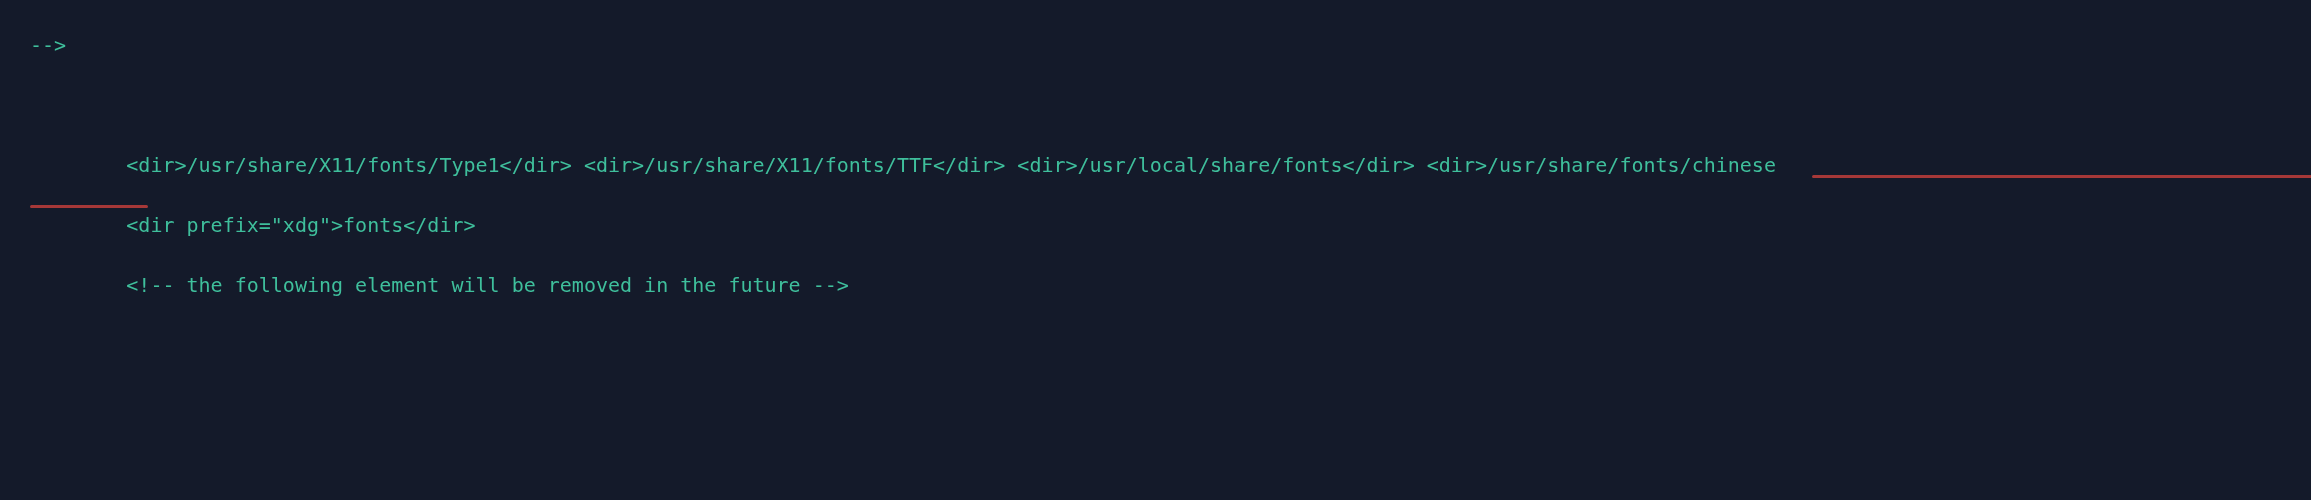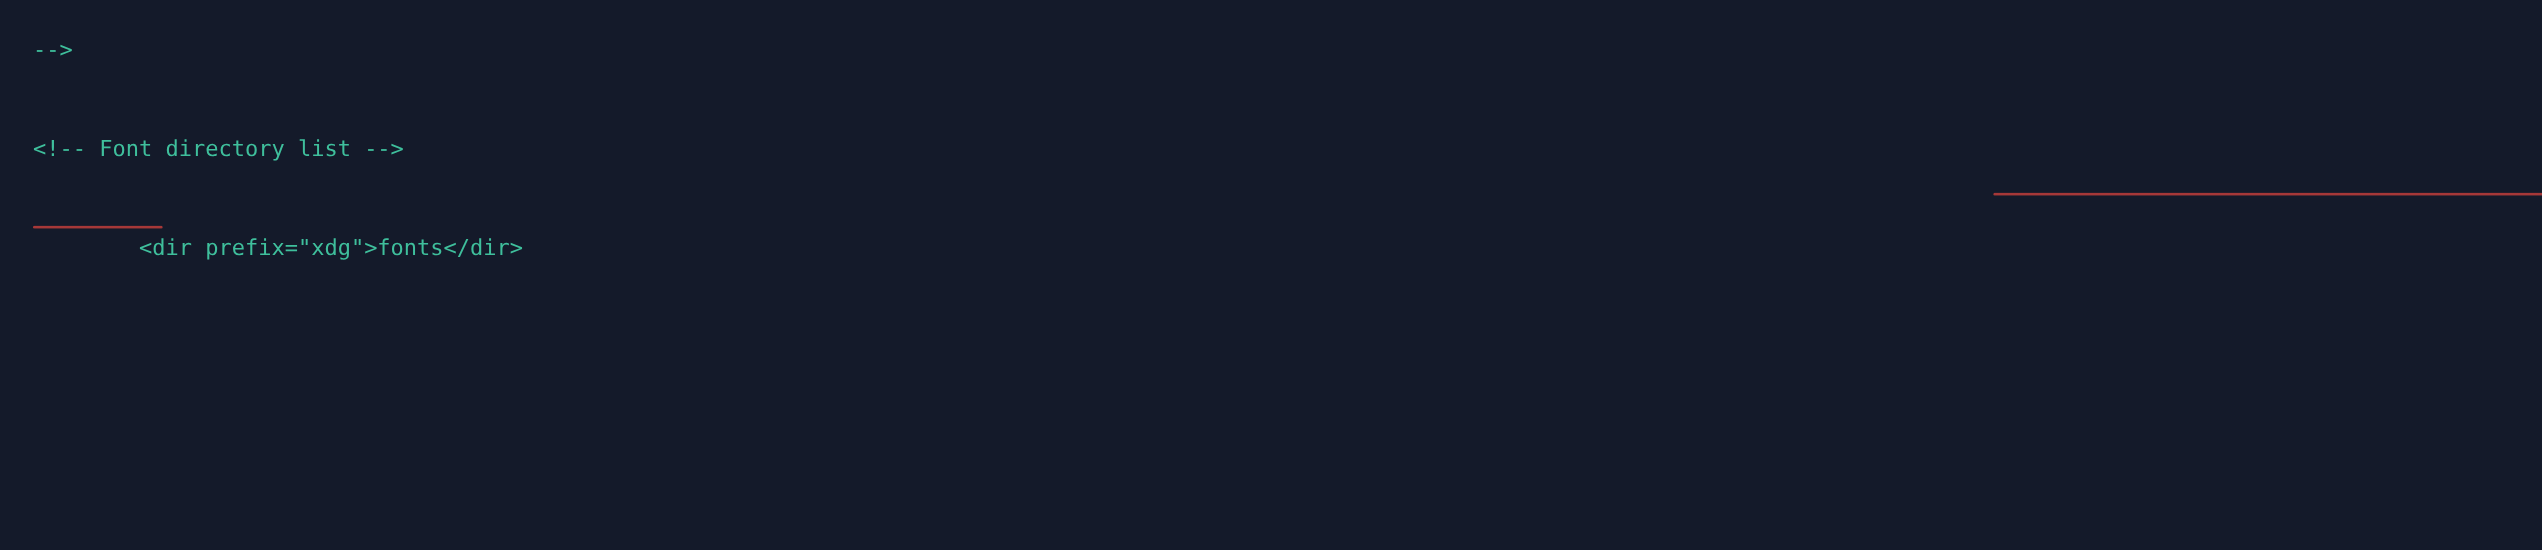--- a/index.html
+++ b/index.html
@@ -44,23 +44,24 @@
     width: 118px;
     top: 205px;
   }
 </style>
 </head>
 <body>
 
 <div class="code-container">
 <span class="line">--&gt;</span>
 <span class="line"></span>
-<span class="line">&lt;!-- Font directory list --&gt;</span>
 <span class="line"></span>
+<span class="line">        &lt;dir&gt;/usr/share/X11/fonts/Type1&lt;/dir&gt; &lt;dir&gt;/usr/share/X11/fonts/TTF&lt;/dir&gt; &lt;dir&gt;/usr/local/share/fonts&lt;/dir&gt; &lt;dir&gt;/usr/share/fonts/chinese</span>
 <span class="line">        &lt;dir prefix="xdg"&gt;fonts&lt;/dir&gt;</span>
+<span class="line">        &lt;!-- the following element will be removed in the future --&gt;</span>
 
 <span class="line"></span>
 
 
 
 
 
 </div>
 
 <div class="underline1"></div>

